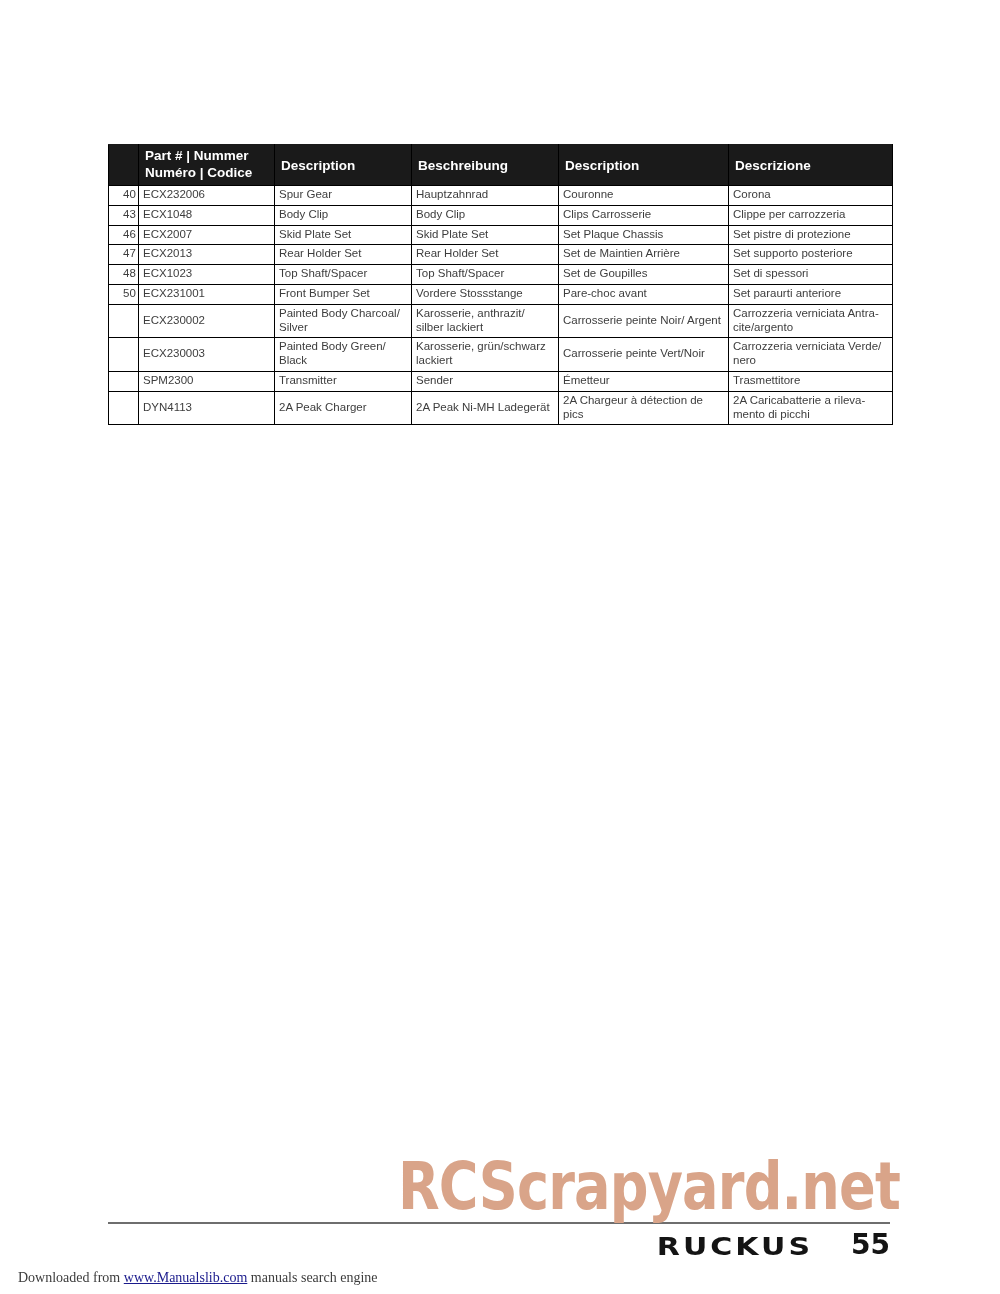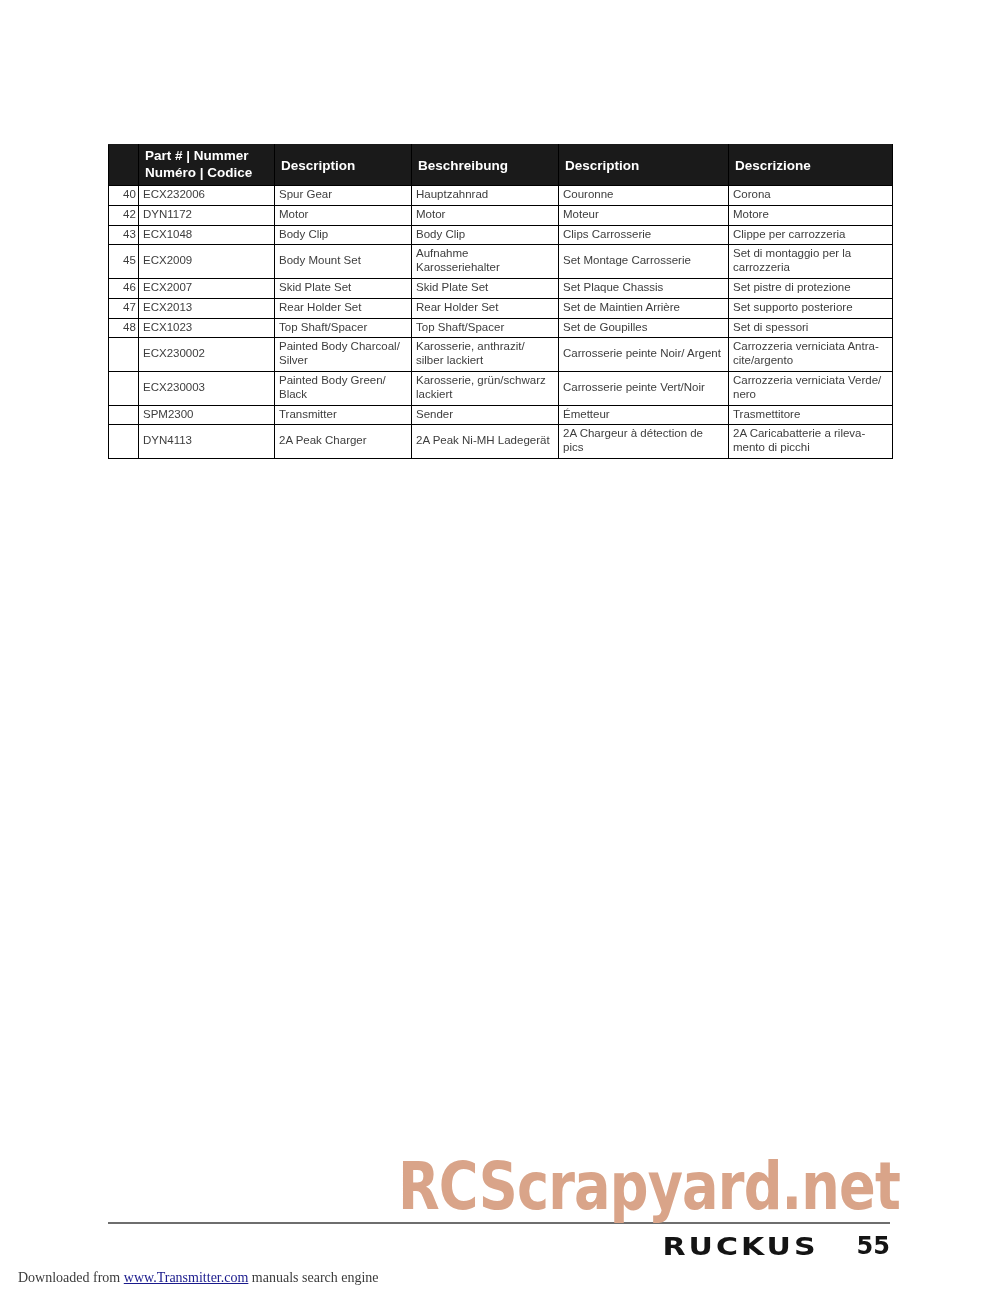--- a/index.html
+++ b/index.html
@@ -83,21 +83,21 @@
     font-weight: 800;
     font-size: 30px;
     letter-spacing: 3px;
     color: #141414;
     transform: scaleY(0.82);
     transform-origin: center bottom;
   }
   .page-number {
     font-family: "DejaVu Sans", sans-serif;
     font-weight: bold;
-    font-size: 24px;
+    font-size: 28px;
     color: #141414;
   }
   .download-note {
     position: absolute;
     left: 18px; top: 1270px;
     font-family: "Liberation Serif", serif;
     font-size: 14px;
     color: #3c3c3c;
     white-space: nowrap;
   }
@@ -133,44 +133,28 @@
     <tbody>
         <tr>
           <td class="num">40</td>
           <td>ECX232006</td>
           <td>Spur Gear</td>
           <td>Hauptzahnrad</td>
           <td>Couronne</td>
           <td>Corona</td>
         </tr>
         <tr>
-          <td class="num">42</td>
-          <td>DYN1172</td>
-          <td>Motor</td>
-          <td>Motor</td>
-          <td>Moteur</td>
-          <td>Motore</td>
-        </tr>
-        <tr>
           <td class="num">43</td>
           <td>ECX1048</td>
           <td>Body Clip</td>
           <td>Body Clip</td>
           <td>Clips Carrosserie</td>
           <td>Clippe per carrozzeria</td>
         </tr>
         <tr>
-          <td class="num">45</td>
-          <td>ECX2009</td>
-          <td>Body Mount Set</td>
-          <td>Aufnahme Karosseriehalter</td>
-          <td>Set Montage Carrosserie</td>
-          <td>Set di montaggio per la carrozzeria</td>
-        </tr>
-        <tr>
           <td class="num">46</td>
           <td>ECX2007</td>
           <td>Skid Plate Set</td>
           <td>Skid Plate Set</td>
           <td>Set Plaque Chassis</td>
           <td>Set pistre di protezione</td>
         </tr>
         <tr>
           <td class="num">47</td>
           <td>ECX2013</td>
@@ -181,20 +165,28 @@
         </tr>
         <tr>
           <td class="num">48</td>
           <td>ECX1023</td>
           <td>Top Shaft/Spacer</td>
           <td>Top Shaft/Spacer</td>
           <td>Set de Goupilles</td>
           <td>Set di spessori</td>
         </tr>
         <tr>
+          <td class="num">50</td>
+          <td>ECX231001</td>
+          <td>Front Bumper Set</td>
+          <td>Vordere Stossstange</td>
+          <td>Pare-choc avant</td>
+          <td>Set paraurti anteriore</td>
+        </tr>
+        <tr>
           <td class="num"></td>
           <td>ECX230002</td>
           <td>Painted Body Charcoal/ Silver</td>
           <td>Karosserie, anthrazit/ silber lackiert</td>
           <td>Carrosserie peinte Noir/ Argent</td>
           <td>Carrozzeria verniciata Antra­cite/argento</td>
         </tr>
         <tr>
           <td class="num"></td>
           <td>ECX230003</td>
@@ -225,13 +217,13 @@
 
 <div class="watermark" style="color: rgb(217, 164, 137);">RCScrapyard.net</div>
 
 <div class="footer-rule" style="background: rgb(110, 110, 110);"></div>
 
 <div class="brand-row">
   <span class="brand-logo">RUCKUS</span>
   <span class="page-number">55</span>
 </div>
 
-<div class="download-note"><span>Downloaded from </span><a style="color: rgb(26, 26, 140);">www.Transmitter.com</a><span>  manuals search engine</span></div>
+<div class="download-note"><span>Downloaded from </span><a style="color: rgb(26, 26, 140);">www.Manualslib.com</a><span>  manuals search engine</span></div>
 
 </body></html>

